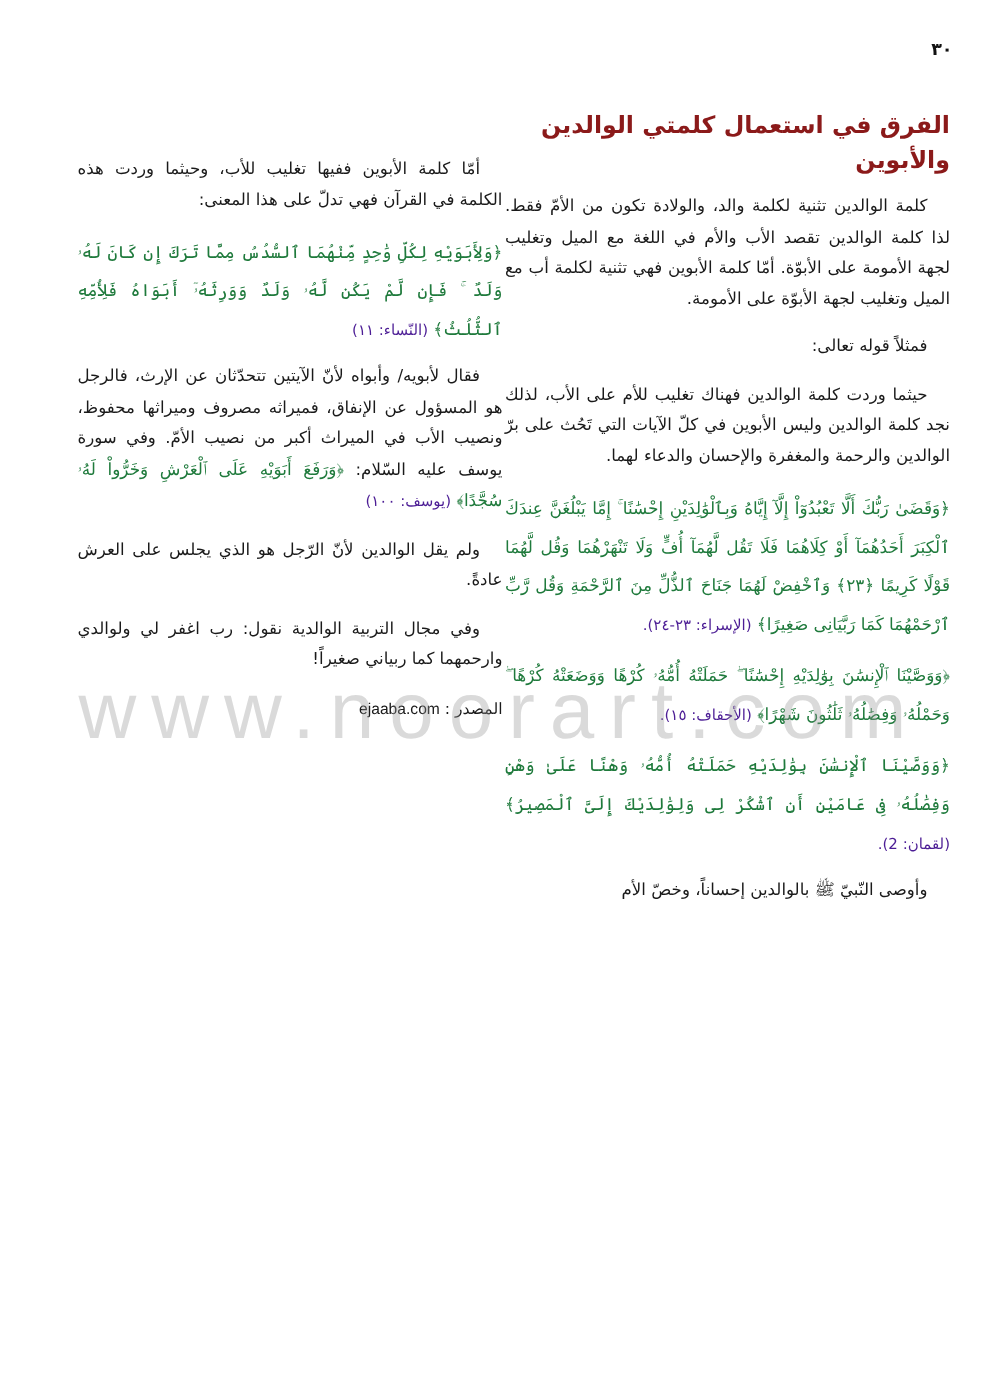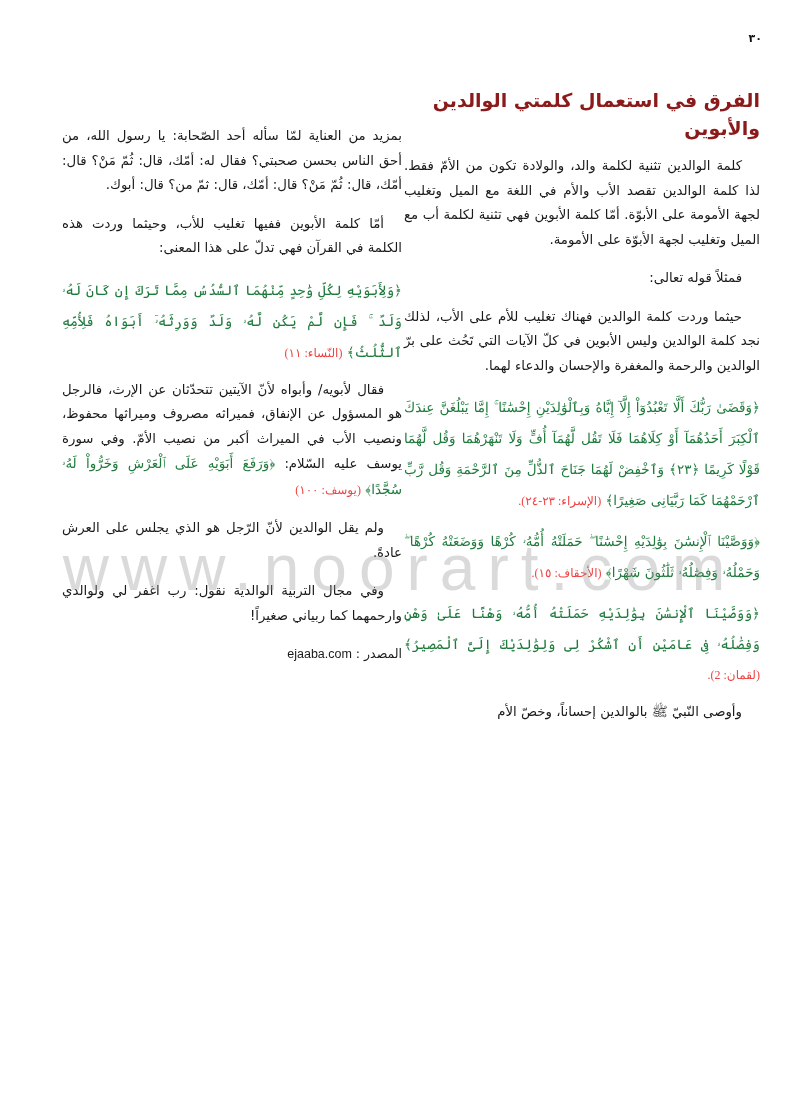--- a/index.html
+++ b/index.html
@@ -2,41 +2,41 @@
 <html lang="ar" dir="rtl"><head>
 <meta charset="utf-8">
 <style>
   html, body { margin: 0; padding: 0; background: #ffffff; }
   body {
     width: 800px; height: 1118px; position: relative; overflow: hidden;
     font-family: "DejaVu Sans", sans-serif; color: #1a1a1a;
   }
   .page-number {
     position: absolute; top: 32px; right: 38px; direction: rtl;
-    font-size: 11px; font-weight: bold; color: #111;
+    font-size: 14px; font-weight: bold; color: #111;
   }
   .col-right {
     position: absolute; top: 86px; right: 40px; width: 356px; direction: rtl;
   }
   .col-left {
     position: absolute; top: 124px; left: 62px; width: 340px; direction: rtl;
   }
   .title {
     margin: 0 0 12px 0; font-size: 19px; font-weight: bold; color: #8b1a1a;
     text-align: right; line-height: 28px;
   }
   p {
     margin: 0 0 14px 0; font-size: 13.3px; line-height: 24.5px;
     text-align: justify; text-indent: 18px;
   }
   p.no-indent { text-indent: 0; }
   .quran {
     color: #1f7a3c; font-family: "DejaVu Serif", serif; font-size: 13.5px;
   }
-  .ref { color: #ef4444; font-size: 12px; font-family: Liberation Serif, serif; }
+  .ref { color: #4c1d95; font-size: 12px; }
   .verse-block { text-indent: 0; line-height: 30px; margin-bottom: 10px; }
   .source {
     text-indent: 0; text-align: right; font-size: 12.5px; margin-top: 8px;
   }
   .source .url { font-family: Liberation Sans, sans-serif; direction: ltr; unicode-bidi: embed; }
   .watermark {
     position: absolute; top: 528px; left: 0; width: 800px; text-align: center;
     font-family: "Liberation Sans", sans-serif; font-size: 64px; letter-spacing: 12px;
     color: rgba(150,150,150,0.35); direction: ltr; pointer-events: none; line-height: 80px;
   }
@@ -60,21 +60,20 @@
     <span class="ref">(الأحقاف: ١٥).</span>
   </p>
   <p class="verse-block">
     <span class="quran">﴿وَوَصَّيْنَا ٱلْإِنسَٰنَ بِوَٰلِدَيْهِ حَمَلَتْهُ أُمُّهُۥ وَهْنًا عَلَىٰ وَهْنٍ وَفِصَٰلُهُۥ فِى عَامَيْنِ أَنِ ٱشْكُرْ لِى وَلِوَٰلِدَيْكَ إِلَىَّ ٱلْمَصِيرُ﴾</span>
     <span class="ref">(لقمان: 2).</span>
   </p>
   <p>وأوصى النّبيّ ﷺ بالوالدين إحساناً، وخصّ الأم</p>
 </div>
 
 <div class="col-left">
-  <p class="no-indent">بمزيد من العناية لمّا سأله أحد الصّحابة: يا رسول الله، من أحق الناس بحسن صحبتي؟ فقال له: أمّك، قال: ثُمّ مَنْ؟ قال: أمّك، قال: ثُمّ مَنْ؟ قال: أمّك، قال: ثمّ من؟ قال: أبوك.</p>
   <p>أمّا كلمة الأبوين ففيها تغليب للأب، وحيثما وردت هذه الكلمة في القرآن فهي تدلّ على هذا المعنى:</p>
   <p class="verse-block">
     <span class="quran">﴿وَلِأَبَوَيْهِ لِكُلِّ وَٰحِدٍ مِّنْهُمَا ٱلسُّدُسُ مِمَّا تَرَكَ إِن كَانَ لَهُۥ وَلَدٌ ۚ فَإِن لَّمْ يَكُن لَّهُۥ وَلَدٌ وَوَرِثَهُۥٓ أَبَوَاهُ فَلِأُمِّهِ ٱلثُّلُثُ﴾</span>
     <span class="ref">(النّساء: ١١)</span>
   </p>
   <p>
     <span>فقال لأبويه/ وأبواه لأنّ الآيتين تتحدّثان عن الإرث، فالرجل هو المسؤول عن الإنفاق، فميراثه مصروف وميراثها محفوظ، ونصيب الأب في الميراث أكبر من نصيب الأمّ. وفي سورة يوسف عليه السّلام:</span>
     <span class="quran">﴿وَرَفَعَ أَبَوَيْهِ عَلَى ٱلْعَرْشِ وَخَرُّواْ لَهُۥ سُجَّدًا﴾</span>
     <span class="ref">(يوسف: ١٠٠)</span>
   </p>

